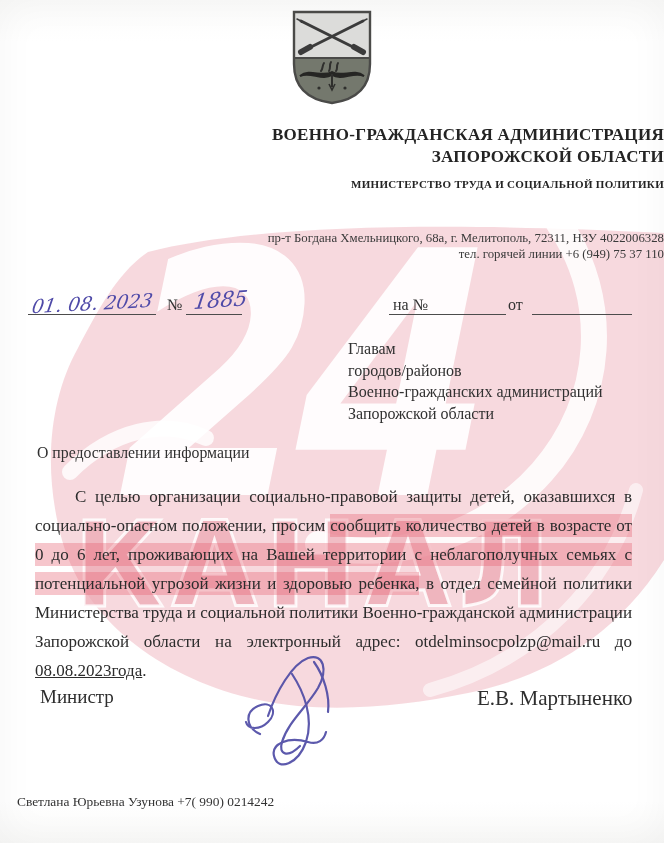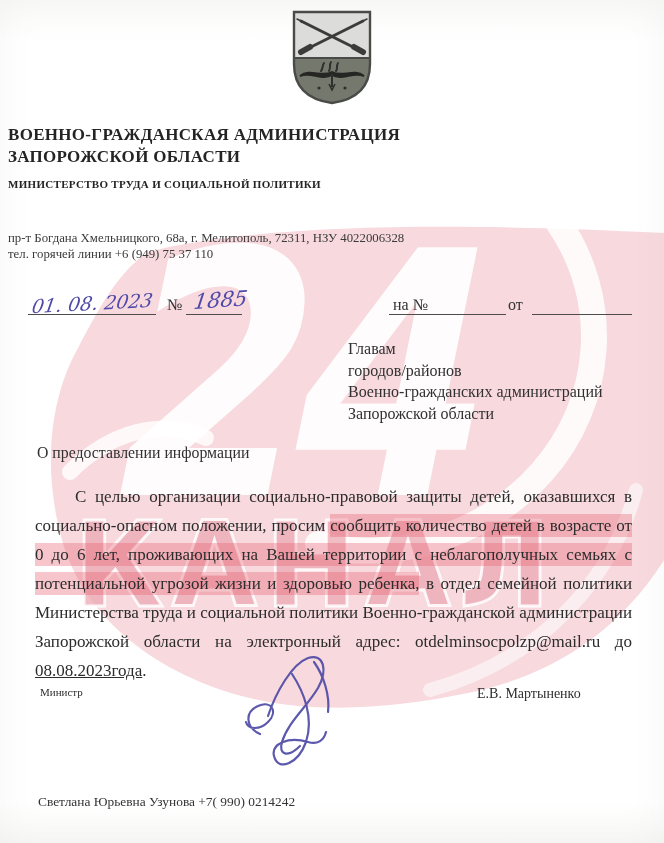--- a/index.html
+++ b/index.html
@@ -28,21 +28,21 @@
     font-size:118px;line-height:120px;letter-spacing:9px;
     color:rgba(219,92,112,0.40);
     -webkit-text-stroke:3px rgba(255,255,255,0.85);
     text-shadow:0 0 2px rgba(255,255,255,0.6);
     transform:scaleX(0.93);transform-origin:left top;
     white-space:nowrap;
   }
   
   .content{position:absolute;inset:0;z-index:2;}
   .emblem{left:288px;top:8px;}
-  .center-line{left:8px;right:0;text-align:left;}
+  .center-line{left:16px;right:0;text-align:right;}
   .org-header{top:124px;font-weight:bold;font-size:17px;line-height:22px;letter-spacing:.3px;color:#242424;}
   .ministry{top:178px;font-weight:bold;font-size:11px;letter-spacing:.3px;color:#242424;}
   .addr{top:231px;font-size:12.8px;line-height:15.6px;color:#3a3a3a;}
   .u{text-decoration:underline;}
   
   .ref-row{top:292px;left:0;right:0;height:36px;font-size:16px;}
   .blank{position:absolute;border-bottom:1.3px solid #4c4c4c;height:22px;}
   .hw{font-family:"DejaVu Serif",serif;font-style:italic;color:#4f4aa8;white-space:nowrap;}
   .hw-date{left:32px;top:0px;font-size:19px;transform:rotate(-3deg) skewX(-12deg);}
   .hw-num{left:194px;top:-4px;font-size:21px;transform:rotate(-4deg) skewX(-12deg);}
@@ -50,25 +50,25 @@
   
   .recipient{left:348px;top:338px;font-size:16px;line-height:21.6px;color:#313131;}
   .subject{left:37px;top:444px;font-size:15.8px;color:#313131;text-align:center;}
   
   .body{
     left:35px;top:482px;width:597px;
     font-size:17px;line-height:29px;text-align:justify;text-indent:40px;color:#2c2c2c;
   }
   .body mark{background:rgba(229,96,115,0.36);color:inherit;padding:2px 0;}
   
-  .sign-label{left:40px;top:686px;font-size:11px;}
-  .sign-name{left:477px;top:686px;font-size:14px;}
+  .sign-label{left:40px;top:686px;font-size:19px;}
+  .sign-name{left:477px;top:686px;font-size:21px;}
   .sig-scribble{left:226px;top:648px;}
   
-  .contacts{left:38px;top:792px;font-size:13.4px;line-height:19.6px;color:#333;}
+  .contacts{left:17px;top:792px;font-size:13.4px;line-height:19.6px;color:#333;}
 </style>
 </head>
 <body>
 
 <div class="page">
 
   <div class="wm">
     <svg width="664" height="843" viewBox="0 0 664 843">
       <path d="M148,252 C250,226 430,221 664,233 L664,560
                C612,642 540,678 468,693 C414,704 356,711 298,706

